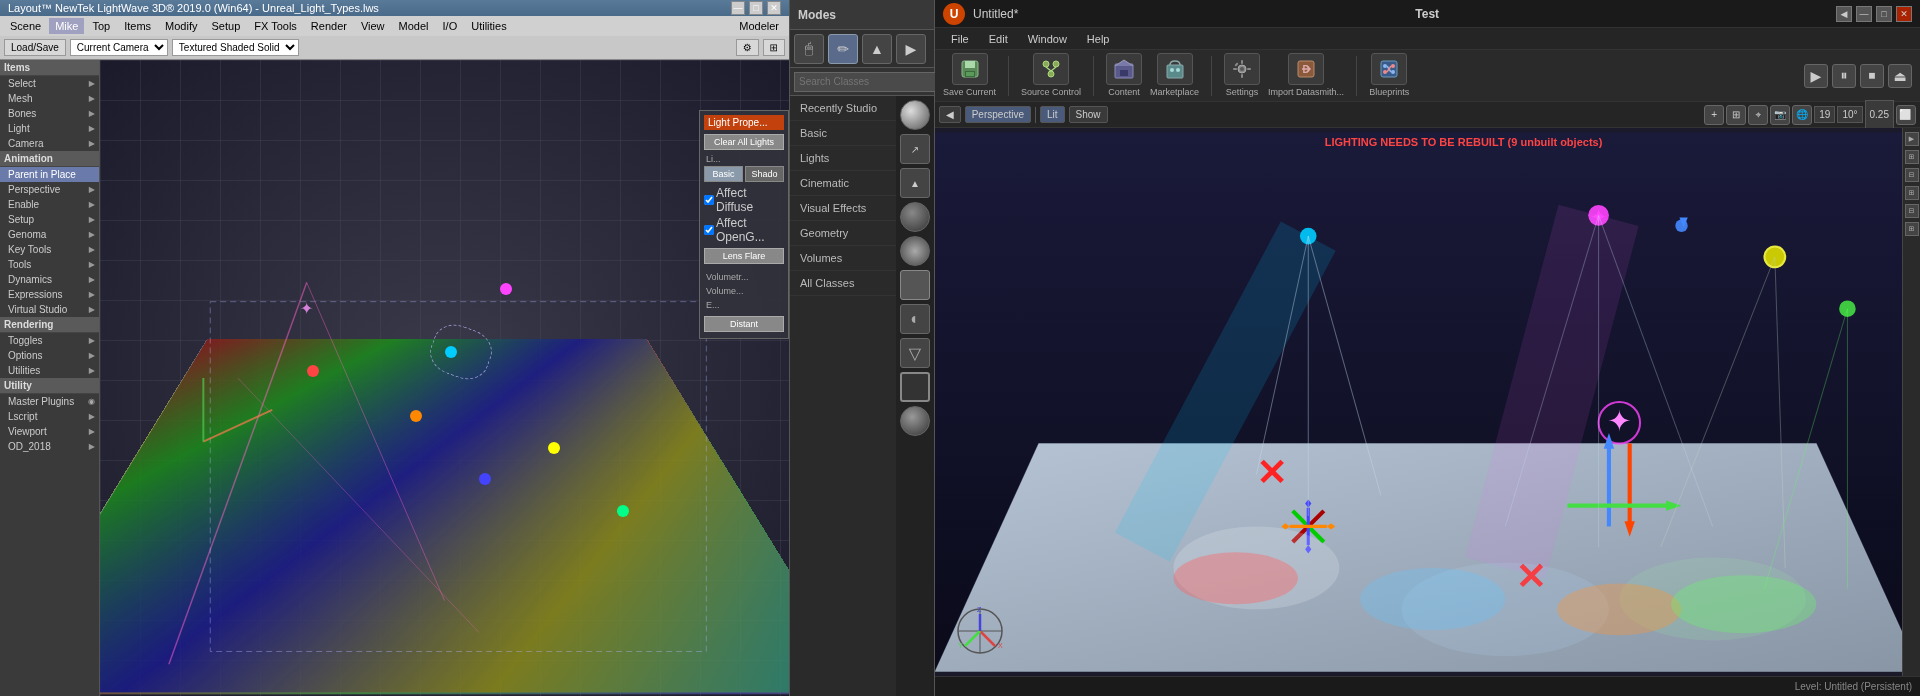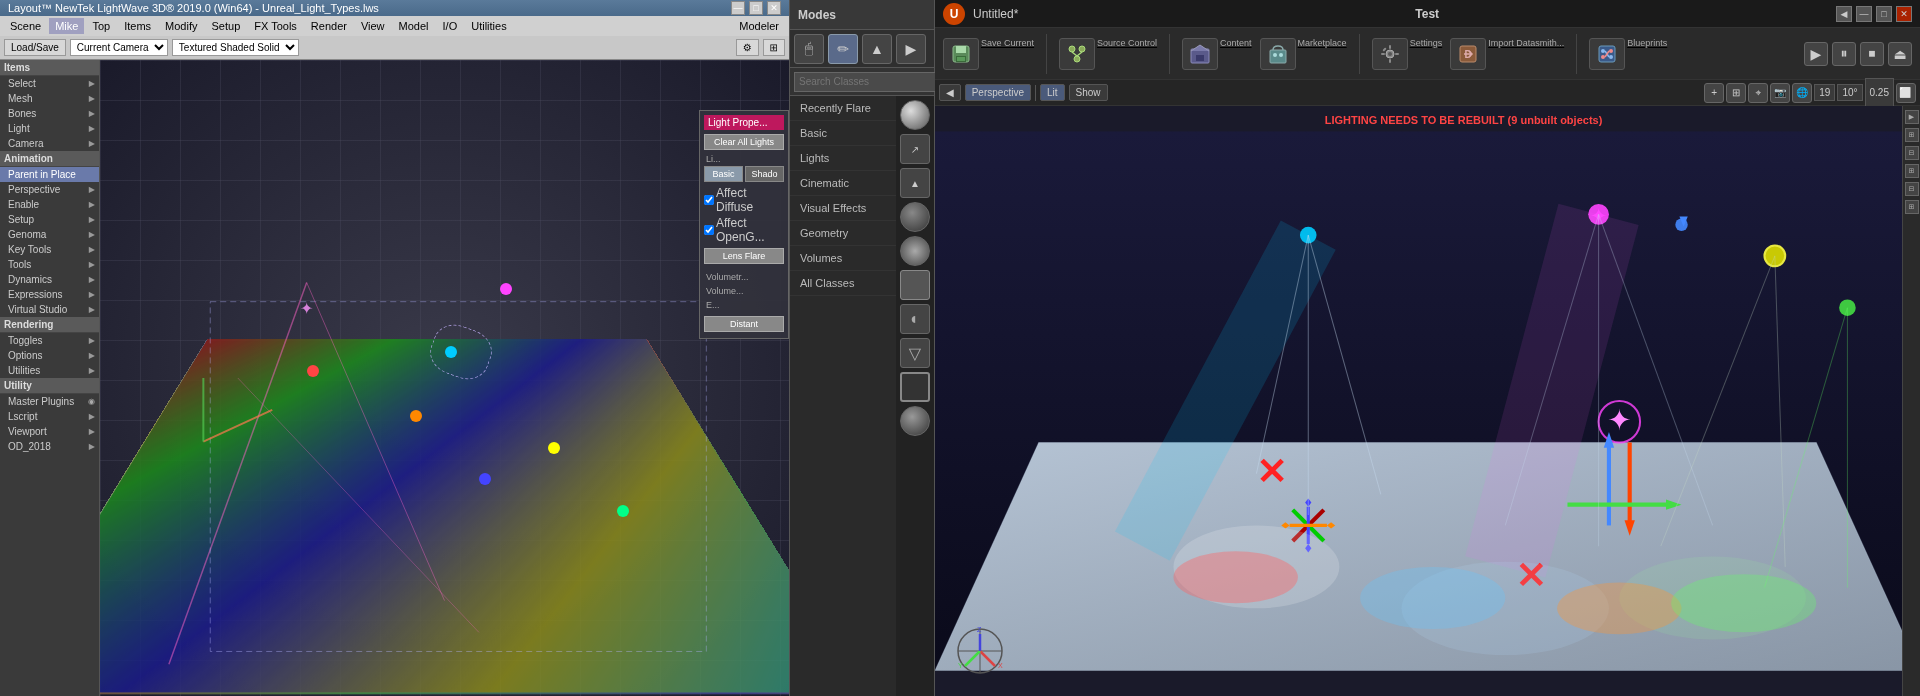--- a/index.html
+++ b/index.html
@@ -174,21 +174,21 @@
     .lw-light-props {
       position: absolute;
       top: 50px;
       right: 0;
       width: 90px;
       background: rgba(50,50,60,0.95);
       border: 1px solid #666;
       padding: 4px;
     }
     .lw-light-props-title {
-      background: #be185d;
+      background: #c2410c;
       color: #fff;
       padding: 2px 4px;
       font-size: 10px;
       margin-bottom: 4px;
     }
     .lw-props-btn {
       width: 100%;
       background: #888;
       color: #fff;
       border: 1px solid #aaa;
@@ -428,24 +428,24 @@
       background: #2a2a2a;
       display: flex;
       align-items: center;
       padding: 0 8px;
       gap: 8px;
       border-bottom: 1px solid #333;
     }
 
     .ue-toolbar-group {
       display: flex;
-      flex-direction: row;
+      flex-direction: column;
+      align-items: center;
       gap: 2px;
       cursor: pointer;
-      text-decoration: underline;
     }
 
     .ue-toolbar-icon-large {
       width: 36px;
       height: 32px;
       background: #3a3a3a;
       border: 1px solid #555;
       border-radius: 3px;
       display: flex;
       align-items: center;
@@ -787,21 +787,21 @@
     <div class="ue-icon-btn" title="Expand">▶</div>
   </div>
 
   <div class="ue-search-bar">
     <input class="ue-search-input" type="text" placeholder="Search Classes" style="">
     <div class="ue-search-btn">🔍</div>
   </div>
 
   <div style="display:flex;flex:1;overflow:hidden;">
     <div class="ue-class-list">
-      <div class="ue-class-item">Recently Flare</div>
+      <div class="ue-class-item">Recently Studio</div>
       <div class="ue-class-item">Basic</div>
       <div class="ue-class-item">Lights</div>
       <div class="ue-class-item">Cinematic</div>
       <div class="ue-class-item">Visual Effects</div>
       <div class="ue-class-item">Geometry</div>
       <div class="ue-class-item">Volumes</div>
       <div class="ue-class-item">All Classes</div>
     </div>
 
     <div class="ue-thumbnails">
@@ -828,20 +828,26 @@
     </div>
     <div style="color:#ccc;font-size:12px;font-weight:bold;">Test</div>
     <div class="ue-titlebar-right">
       <div class="ue-titlebar-wbtn">◀</div>
       <div class="ue-titlebar-wbtn">—</div>
       <div class="ue-titlebar-wbtn">□</div>
       <div class="ue-titlebar-wbtn" style="background:#aa2200;">✕</div>
     </div>
   </div>
 
+  <div class="ue-menubar">
+    <span class="ue-menu-item">File</span>
+    <span class="ue-menu-item">Edit</span>
+    <span class="ue-menu-item">Window</span>
+    <span class="ue-menu-item">Help</span>
+  </div>
 
   <div class="ue-main-toolbar">
 
     <div class="ue-toolbar-group">
       <div class="ue-toolbar-icon-large">
         <svg width="22" height="22" viewBox="0 0 22 22">
           <rect x="3" y="3" width="16" height="16" rx="2" fill="#5a8a5a" stroke="#8aba8a" stroke-width="1"></rect>
           <rect x="6" y="3" width="10" height="7" fill="#aadaaa"></rect>
           <rect x="6" y="13" width="10" height="6" fill="#3a6a3a"></rect>
           <rect x="7" y="14" width="8" height="4" fill="#5a9a5a"></rect>
@@ -1078,13 +1084,16 @@
     <div class="ue-right-edge">
       <div class="ue-edge-btn">▶</div>
       <div class="ue-edge-btn">⊞</div>
       <div class="ue-edge-btn">⊟</div>
       <div class="ue-edge-btn">⊞</div>
       <div class="ue-edge-btn">⊟</div>
       <div class="ue-edge-btn">⊞</div>
     </div>
   </div>
 
+  <div class="ue-statusbar">
+    <span class="ue-status-text">Level: Untitled (Persistent)</span>
+  </div>
 </div>
 
 </body></html>

